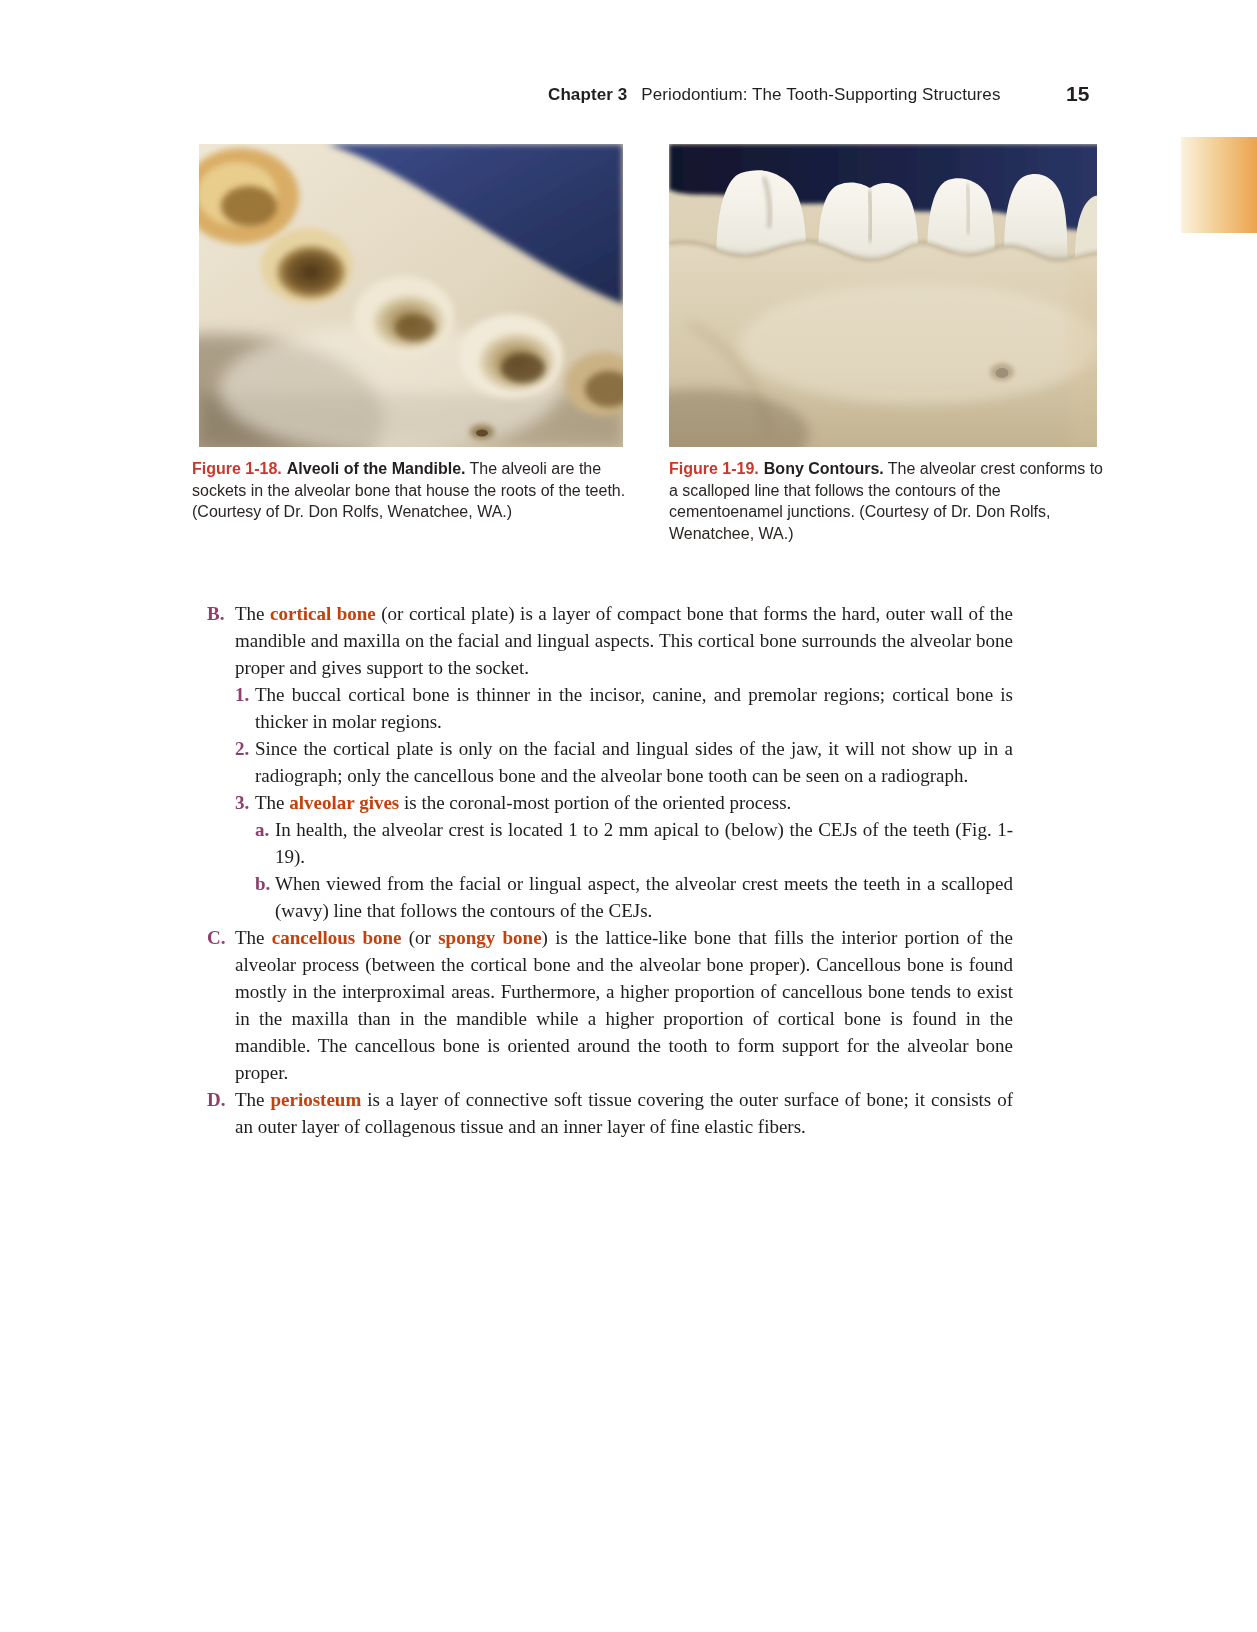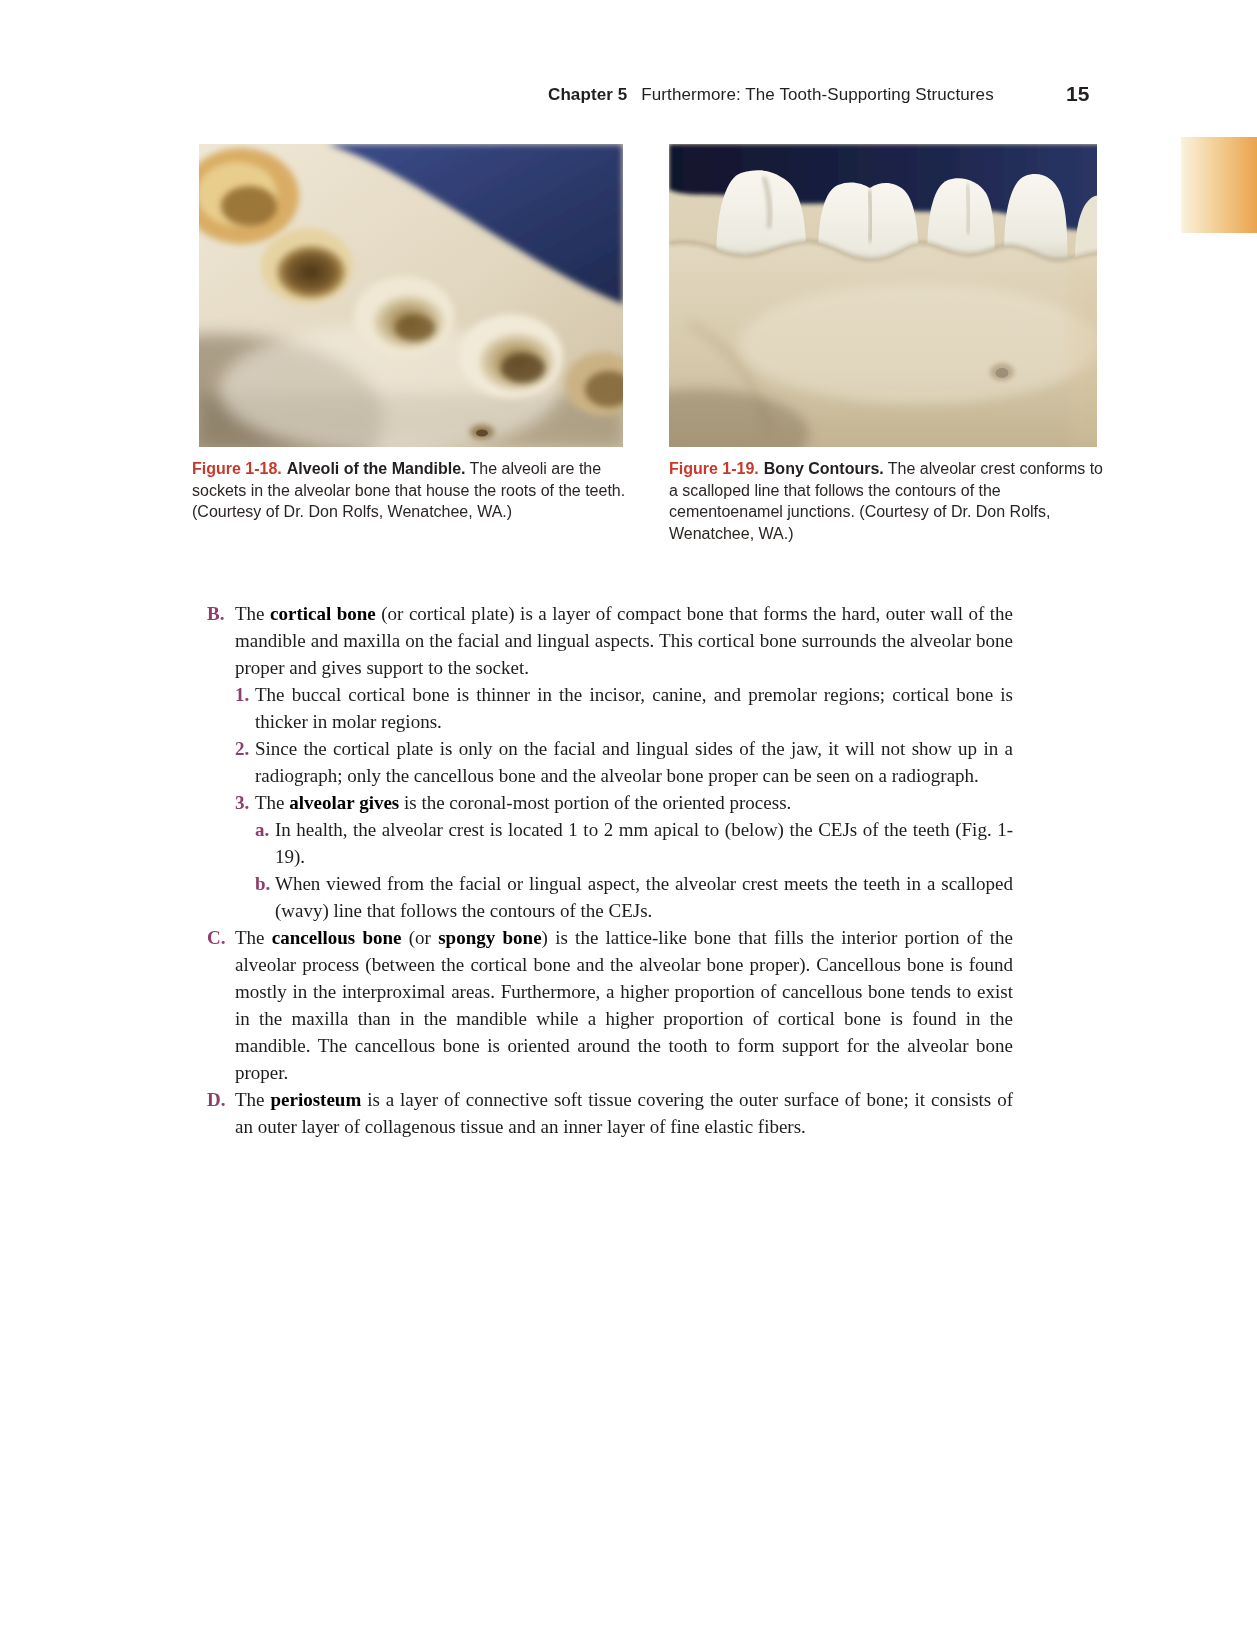--- a/index.html
+++ b/index.html
@@ -52,29 +52,29 @@
   }
   .o-item{display:flex;align-items:flex-start;}
   .o-label{
     flex:0 0 28px;font-weight:bold;color:#8e3e6c;
   }
   .o-item.ind-1{margin-left:28px;}
   .o-item.ind-1 .o-label{flex:0 0 20px;}
   .o-item.ind-2{margin-left:48px;}
   .o-item.ind-2 .o-label{flex:0 0 20px;}
   .o-text{flex:1 1 auto;text-align:justify;}
-  .term{font-weight:bold;color:#000000;}
+  .term{font-weight:bold;color:#c2410c;}
 </style>
 </head>
 <body>
 
 <div class="page">
 
   <div class="runhead">
-    <span class="chap">Chapter 5</span><span>Furthermore: The Tooth-Supporting Structures</span>
+    <span class="chap">Chapter 3</span><span>Periodontium: The Tooth-Supporting Structures</span>
   </div>
   <div class="pagenum">15</div>
 
   <div class="edge-tab"></div>
 
   <figure class="fig fig-left">
     <span class="photo">
       <svg width="424" height="303" viewBox="0 0 424 303" xmlns="http://www.w3.org/2000/svg">
         <defs>
           <linearGradient id="boneL" x1="0" y1="0" x2="1" y2="1">
@@ -196,21 +196,21 @@
       <div class="o-text"><span>The </span><span class="term">cortical bone</span><span> (or cortical plate) is a layer of compact bone that forms the hard, outer wall of the mandible and maxilla on the facial and lingual aspects. This cortical bone surrounds the alveolar bone proper and gives support to the socket.</span></div>
     </div>
 
     <div class="o-item ind-1">
       <span class="o-label">1.</span>
       <div class="o-text"><span>The buccal cortical bone is thinner in the incisor, canine, and premolar regions; cortical bone is thicker in molar regions.</span></div>
     </div>
 
     <div class="o-item ind-1">
       <span class="o-label">2.</span>
-      <div class="o-text"><span>Since the cortical plate is only on the facial and lingual sides of the jaw, it will not show up in a radiograph; only the cancellous bone and the alveolar bone proper can be seen on a radiograph.</span></div>
+      <div class="o-text"><span>Since the cortical plate is only on the facial and lingual sides of the jaw, it will not show up in a radiograph; only the cancellous bone and the alveolar bone tooth can be seen on a radiograph.</span></div>
     </div>
 
     <div class="o-item ind-1">
       <span class="o-label">3.</span>
       <div class="o-text"><span>The </span><span class="term">alveolar gives</span><span> is the coronal-most portion of the oriented process.</span></div>
     </div>
 
     <div class="o-item ind-2">
       <span class="o-label">a.</span>
       <div class="o-text"><span>In health, the alveolar crest is located 1 to 2 mm apical to (below) the CEJs of the teeth (Fig. 1-19).</span></div>

